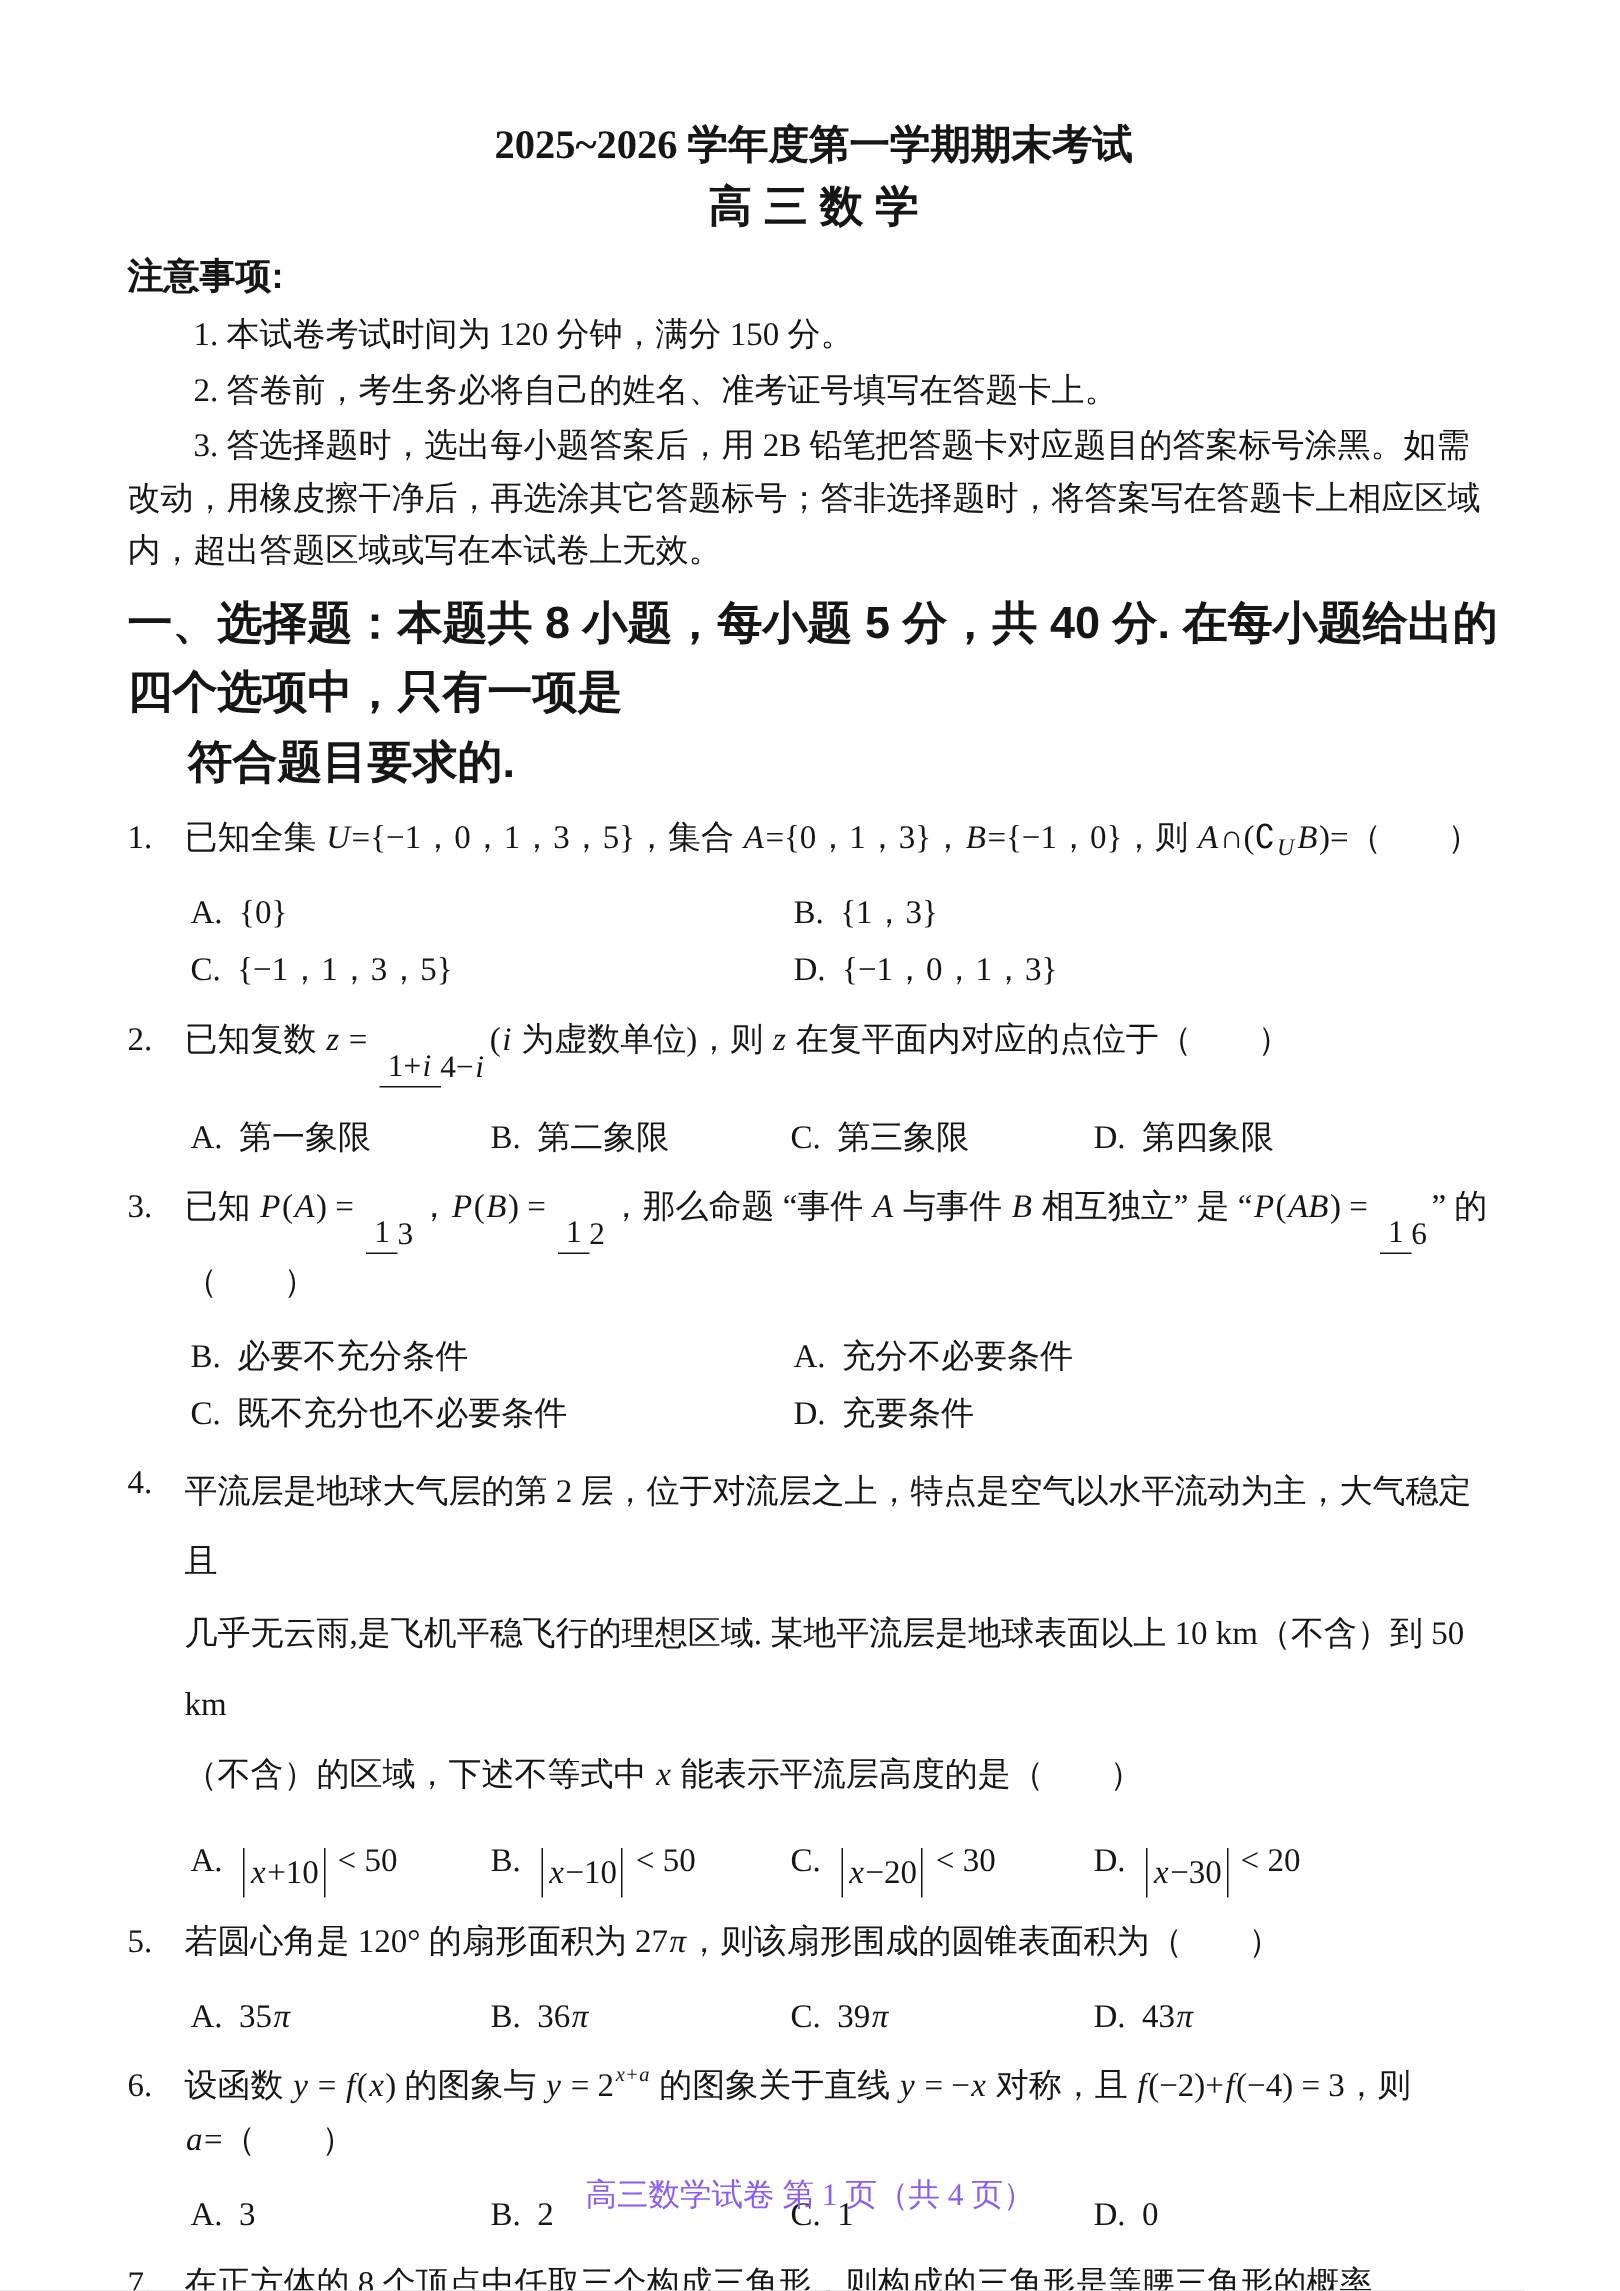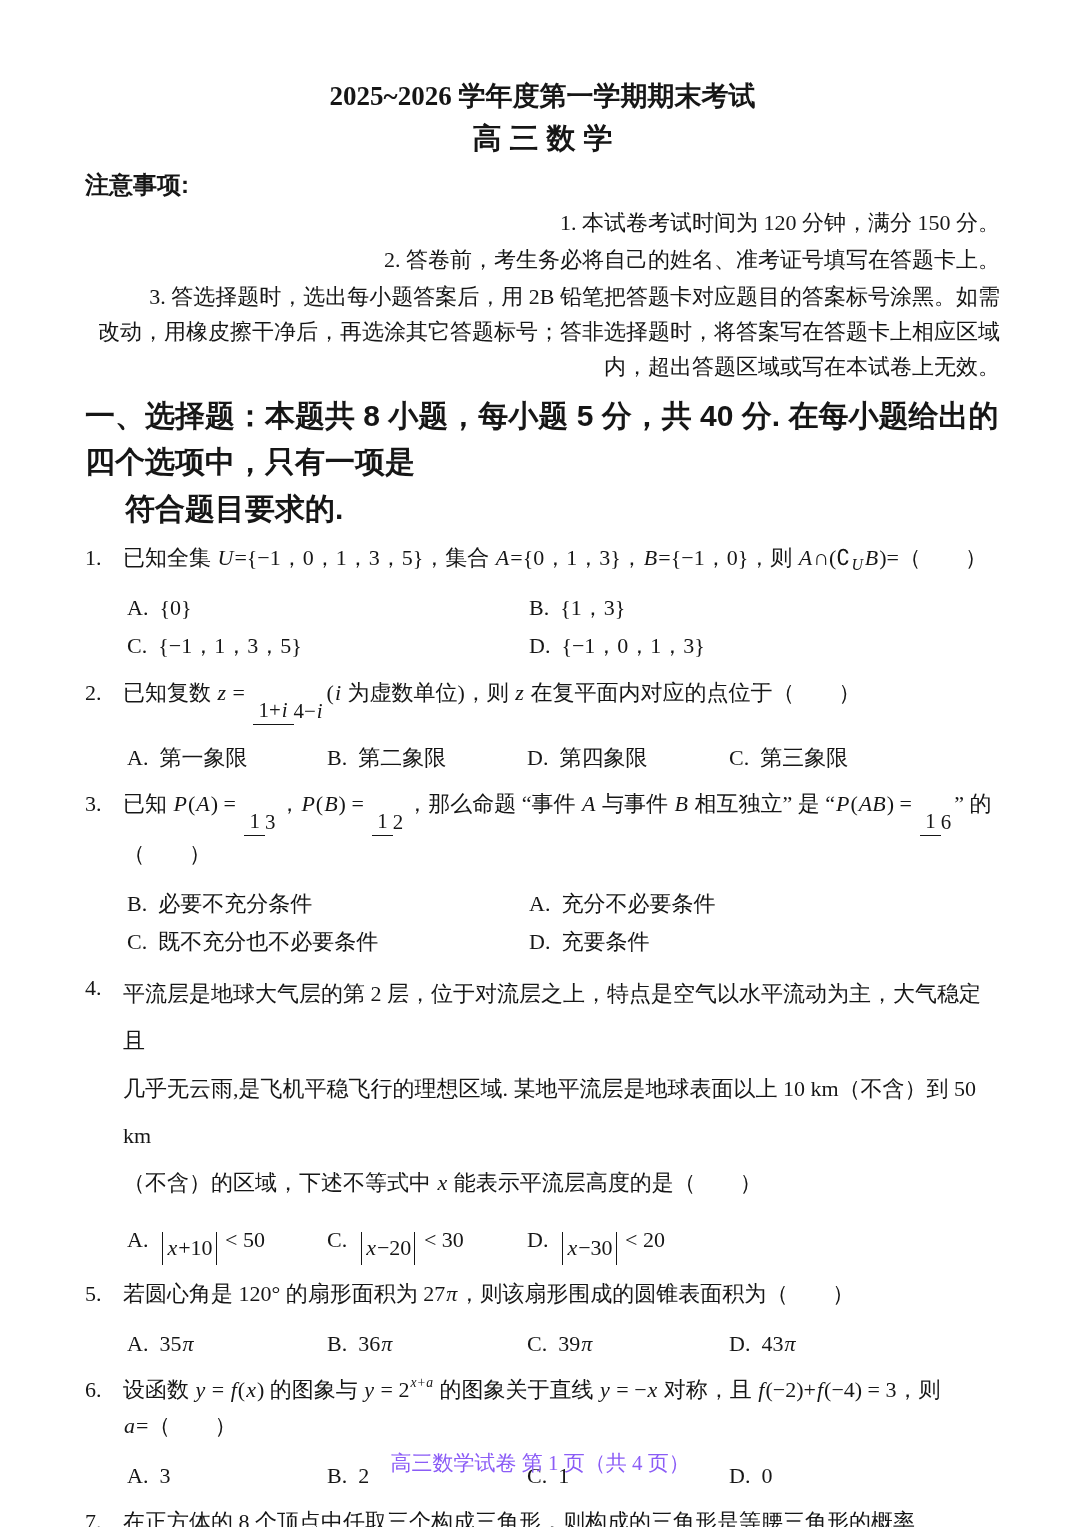--- a/index.html
+++ b/index.html
@@ -30,21 +30,21 @@
     font-size:29px;
     line-height:1.25;
     margin-bottom:10px;
   }
   .notice-heading {
     font-family:"Liberation Sans","DejaVu Sans",sans-serif;
     font-weight:bold;
     font-size:24px;
     line-height:1.5;
   }
-  .notice-item { margin:2px 0; text-indent:2em;text-align:right; }
+  .notice-item { margin:2px 0; text-indent:2em; }
   .sec-heading {
     font-family:"Liberation Sans","DejaVu Sans",sans-serif;
     font-weight:bold;
     font-size:30px;
     margin:8px 0 8px 0;
     line-height:1.55;
   }
   .sec-heading .cont { padding-left:40px; }
   .question { margin-bottom:11px; }
   .stem { position:relative; padding-left:38px; }
@@ -118,22 +118,22 @@
       <div class="stem">
         <span class="qnum">2.</span>
         <div class="stem-line">已知复数 <span class="mvar">z</span> = <span class="frac">
               <span class="fnum">1+<span class="mvar">i</span></span>
               <span class="fden">4−<span class="mvar">i</span></span>
             </span>(<span class="mvar">i</span> 为虚数单位)，则 <span class="mvar">z</span> 在复平面内对应的点位于（　　）</div>
       </div>
       <div class="options row4">
         <div class="option"><span class="opt-label">A.</span><span>第一象限</span></div>
         <div class="option"><span class="opt-label">B.</span><span>第二象限</span></div>
+        <div class="option"><span class="opt-label">C.</span><span>第三象限</span></div>
         <div class="option"><span class="opt-label">D.</span><span>第四象限</span></div>
-        <div class="option"><span class="opt-label">C.</span><span>第三象限</span></div>
       </div>
     </div>
 
     <div class="question">
       <div class="stem">
         <span class="qnum">3.</span>
         <div class="stem-line">已知 <span class="mvar">P</span>(<span class="mvar">A</span>) = <span class="frac">
               <span class="fnum">1</span>
               <span class="fden">3</span>
             </span>，<span class="mvar">P</span>(<span class="mvar">B</span>) = <span class="frac">
@@ -154,20 +154,21 @@
 
     <div class="question q4">
       <div class="stem">
         <span class="qnum">4.</span>
         <div class="stem-line">平流层是地球大气层的第 2 层，位于对流层之上，特点是空气以水平流动为主，大气稳定且</div>
         <div class="stem-line">几乎无云雨,是飞机平稳飞行的理想区域. 某地平流层是地球表面以上 10 km（不含）到 50 km</div>
         <div class="stem-line">（不含）的区域，下述不等式中 <span class="mvar">x</span> 能表示平流层高度的是（　　）</div>
       </div>
       <div class="options row4">
         <div class="option"><span class="opt-label">A.</span><span><span class="mabs"><span class="mvar">x</span>+10</span> &lt; 50</span></div>
+        <div class="option"><span class="opt-label">B.</span><span><span class="mabs"><span class="mvar">x</span>−10</span> &lt; 50</span></div>
         <div class="option"><span class="opt-label">C.</span><span><span class="mabs"><span class="mvar">x</span>−20</span> &lt; 30</span></div>
         <div class="option"><span class="opt-label">D.</span><span><span class="mabs"><span class="mvar">x</span>−30</span> &lt; 20</span></div>
       </div>
     </div>
 
     <div class="question">
       <div class="stem">
         <span class="qnum">5.</span>
         <div class="stem-line">若圆心角是 120° 的扇形面积为 27<span class="mvar">π</span>，则该扇形围成的圆锥表面积为（　　）</div>
       </div>

